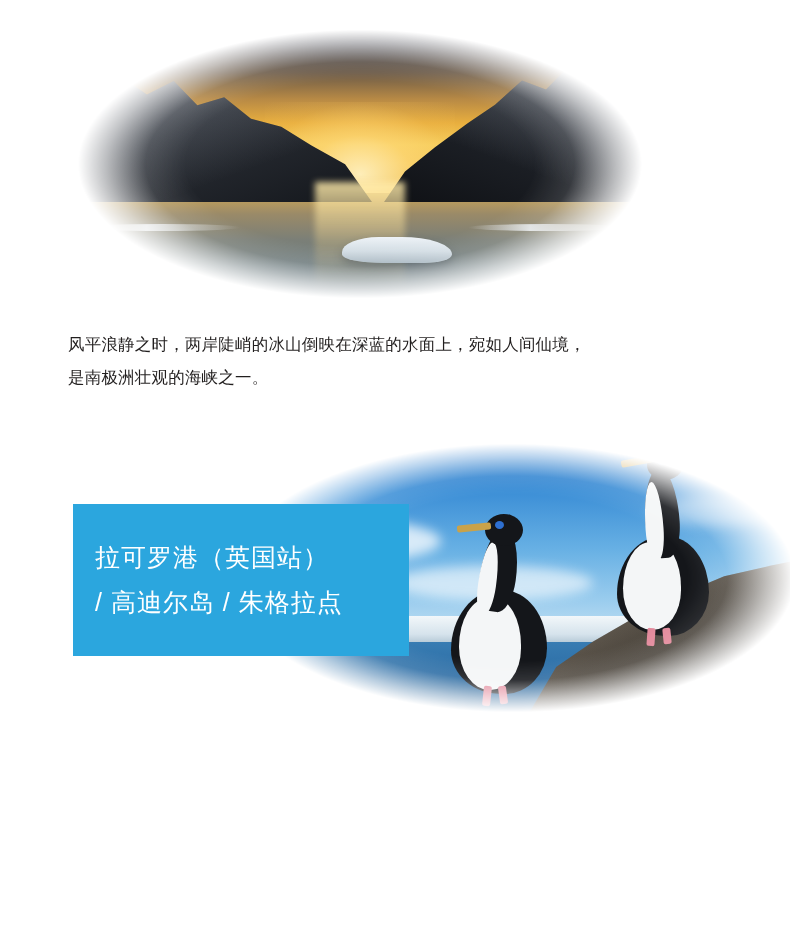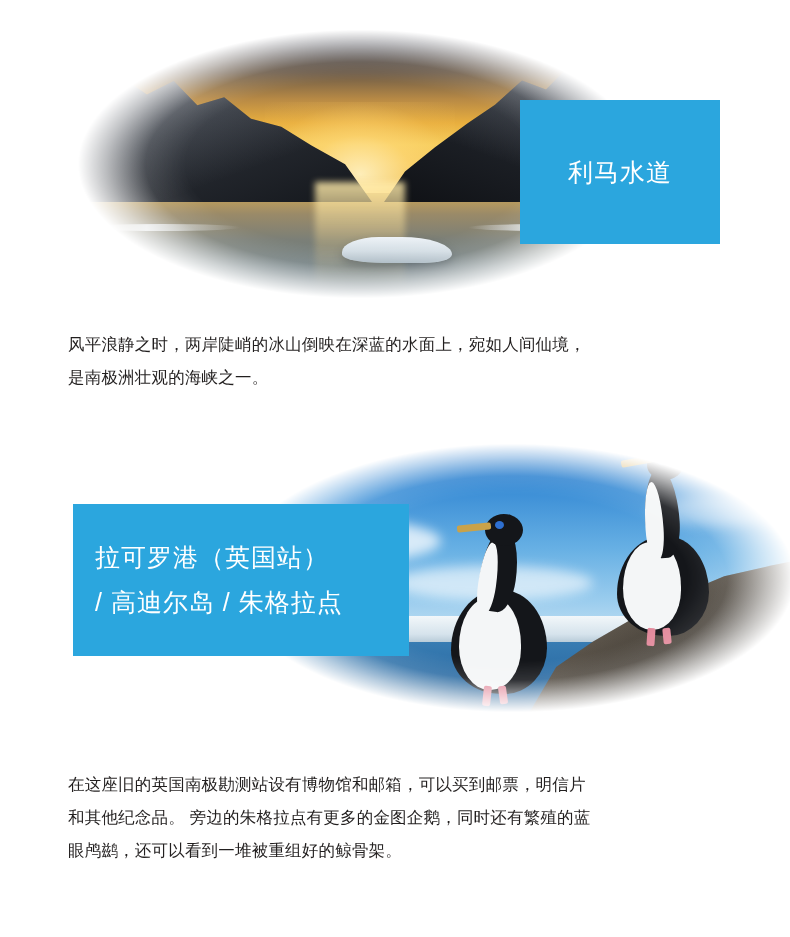--- a/index.html
+++ b/index.html
@@ -362,23 +362,20 @@
         <div class="mtn mtn-left-snow"></div>
         <div class="mtn mtn-right"></div>
         <div class="mtn mtn-right-snow"></div>
         <div class="sun-reflect"></div>
         <div class="ice-floe l"></div>
         <div class="ice-floe r"></div>
         <div class="iceberg"></div>
       </div>
     </div>
 
-    <div class="label-box label-box-1">
-      <div class="label-text">利马水道</div>
-    </div>
   </div>
 
   <div class="body-text body-1">风平浪静之时，两岸陡峭的冰山倒映在深蓝的水面上，宛如人间仙境，
 是南极洲壮观的海峡之一。</div>
 
   <div class="section-2">
 
     <div class="photo-2">
       <div class="photo-inner">
         <div class="cormorant-sky"></div>
@@ -415,17 +412,14 @@
         </div>
       </div>
     </div>
 
     <div class="label-box label-box-2">
       <div class="label-text">拉可罗港（英国站）
 / 高迪尔岛 / 朱格拉点</div>
     </div>
   </div>
 
-  <div class="body-text body-2">在这座旧的英国南极勘测站设有博物馆和邮箱，可以买到邮票，明信片
-和其他纪念品。 旁边的朱格拉点有更多的金图企鹅，同时还有繁殖的蓝
-眼鸬鹚，还可以看到一堆被重组好的鲸骨架。</div>
 
 </div>
 
 </body></html>

